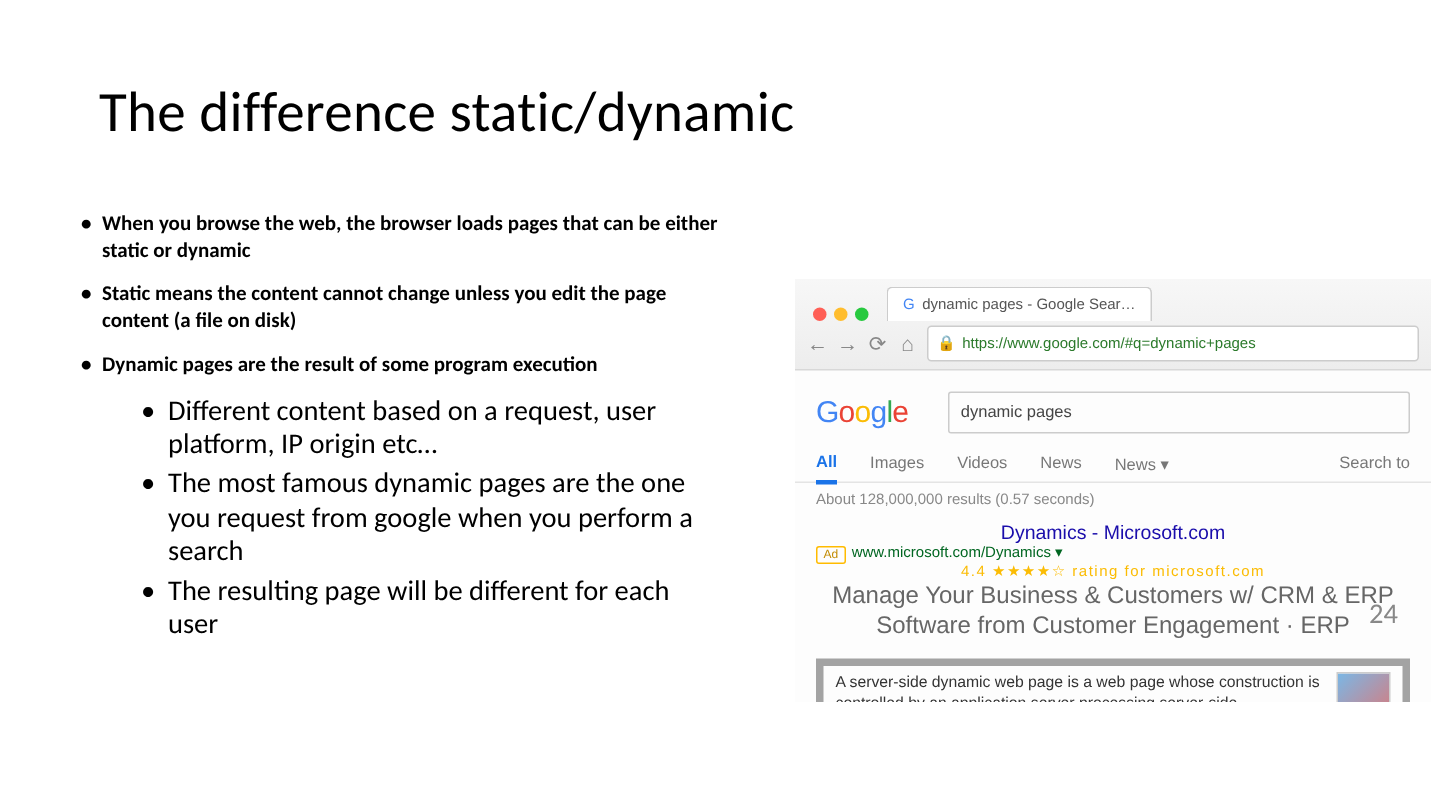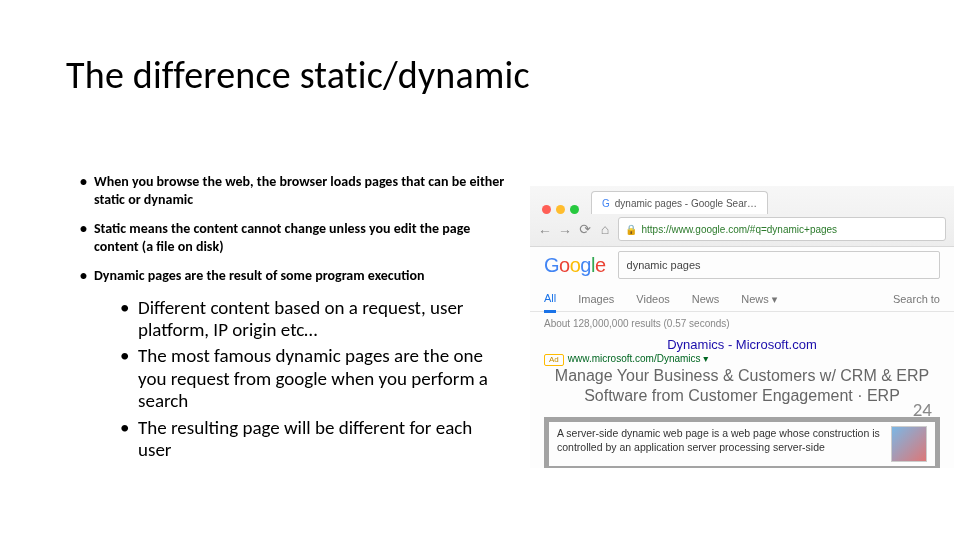--- a/index.html
+++ b/index.html
@@ -22,24 +22,23 @@
   .title {
     position: absolute;
     left: 66px;
     top: 52px;
     font-size: 38px;
     font-weight: 400;
     letter-spacing: 0.2px;
   }
   .body-left {
     position: absolute;
-    left: 80px;
+    left: 54px;
     top: 140px;
     width: 430px;
-    margin-top: 33px;
   }
   .top-bullets {
     list-style: none;
     padding: 0;
     margin: 0;
     font-size: 14px;
     font-weight: 600;
     line-height: 1.25;
   }
   .top-bullets > li {
@@ -118,34 +117,34 @@
     height:30px; display:flex; align-items:center; gap:6px; padding:0 8px;
   }
   .nav-ico { color:#888; font-size:14px; width:14px; text-align:center;}
   .omnibox {
     flex:1; height:22px; border:1px solid #ccc; border-radius:3px;
     background:#fff; font-size:10px; color:#2b7a2b; display:flex; align-items:center;
     padding:0 6px; gap:4px; overflow:hidden; white-space:nowrap;
   }
   .lock{color:#27ae60;font-size:10px;}
   .ghead {
-    display:flex; align-items:center; gap:12px; padding:4px 14px 8px 14px;
+    display:flex; align-items:center; gap:26px; padding:14px 14px 8px 14px;
   }
   .glogo {
     font-size:20px; font-weight:500; letter-spacing:-0.5px;
   }
   .gsearch {
     flex:1; height:26px; border:1px solid #ccc; border-radius:2px;
     font-size:11px; color:#444; display:flex; align-items:center; padding:0 8px;
   }
   .gtabs {
     display:flex; gap:22px; padding:0 14px; font-size:11px; color:#777;
     border-bottom:1px solid #e4e4e4; height:24px; align-items:center;
   }
-  .gtabs .active{ color:#1a73e8; font-weight:400; border-bottom:3px solid #1a73e8; height:24px; display:flex;align-items:center;}
+  .gtabs .active{ color:#1a73e8; font-weight:700; border-bottom:3px solid #1a73e8; height:24px; display:flex;align-items:center;}
   .gstats{ font-size:10px; color:#888; padding:6px 14px;}
   .ad {
     padding:2px 14px 8px 14px; font-size:11px; line-height:1.25;text-align:center;
   }
   .ad .t{ color:#1a0dab; font-size:13px;}
   .ad .u{ color:#006621; font-size:10px; display:flex; align-items:center; gap:4px;}
   .adbadge{ border:1px solid #fb0; color:#c28b00; font-size:8px; padding:0 4px; border-radius:2px;}
   .stars{ color:#fbbc04; font-size:10px; letter-spacing:1px;}
   .desc{ color:#666; font-size:16px;}
   .snippet {
@@ -217,20 +216,21 @@
     </div>
 
     <div class="gstats">About 128,000,000 results (0.57 seconds)</div>
 
     <div class="ad">
       <div class="t">Dynamics - Microsoft.com</div>
       <div class="u">
         <span class="adbadge">Ad</span>
         <span>www.microsoft.com/Dynamics ▾</span>
       </div>
+      <div class="stars">4.4 ★★★★☆  rating for microsoft.com</div>
       <div class="desc">Manage Your Business &amp; Customers w/ CRM &amp; ERP Software from Customer Engagement · ERP</div>
     </div>
 
     <div class="snippet">
       <div class="txt">A server-side dynamic web page is a web page whose construction is controlled by an application server processing server-side</div>
       <div class="thumb"></div>
     </div>
   </div>
 
   <div class="page-number">24</div>

